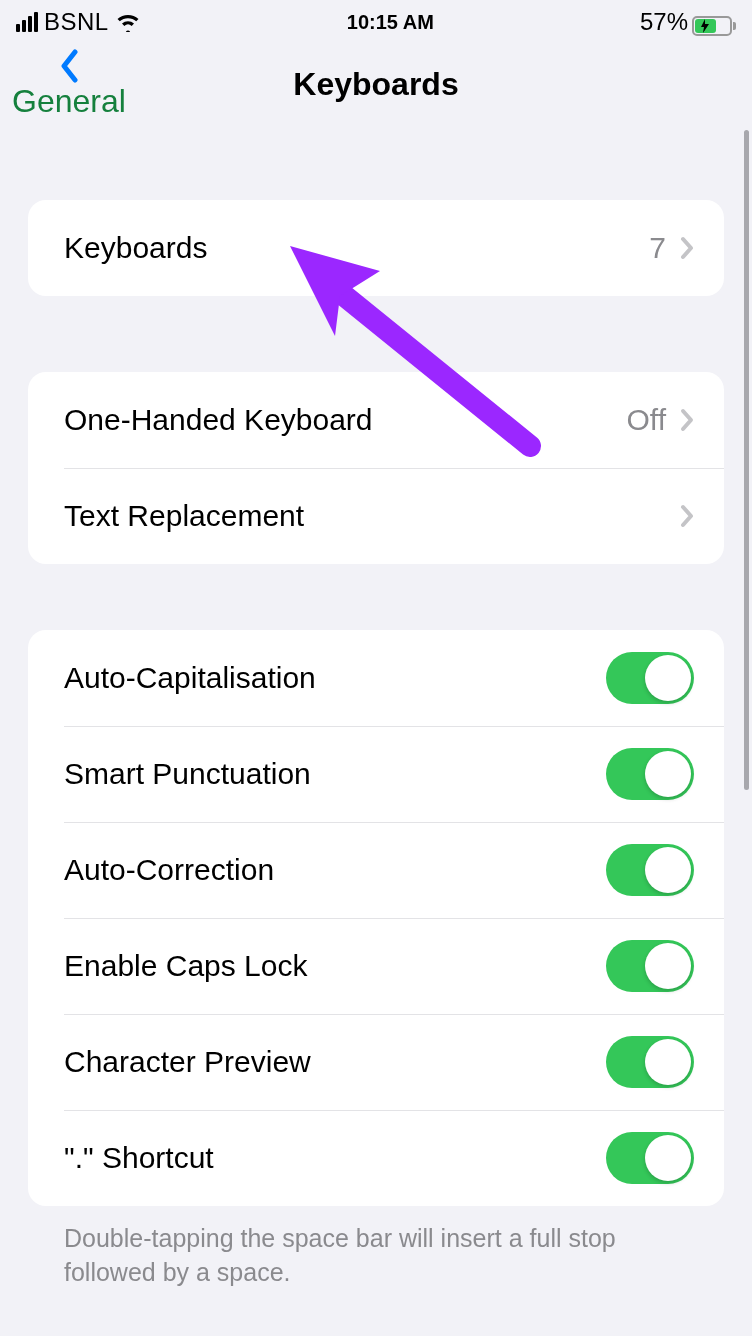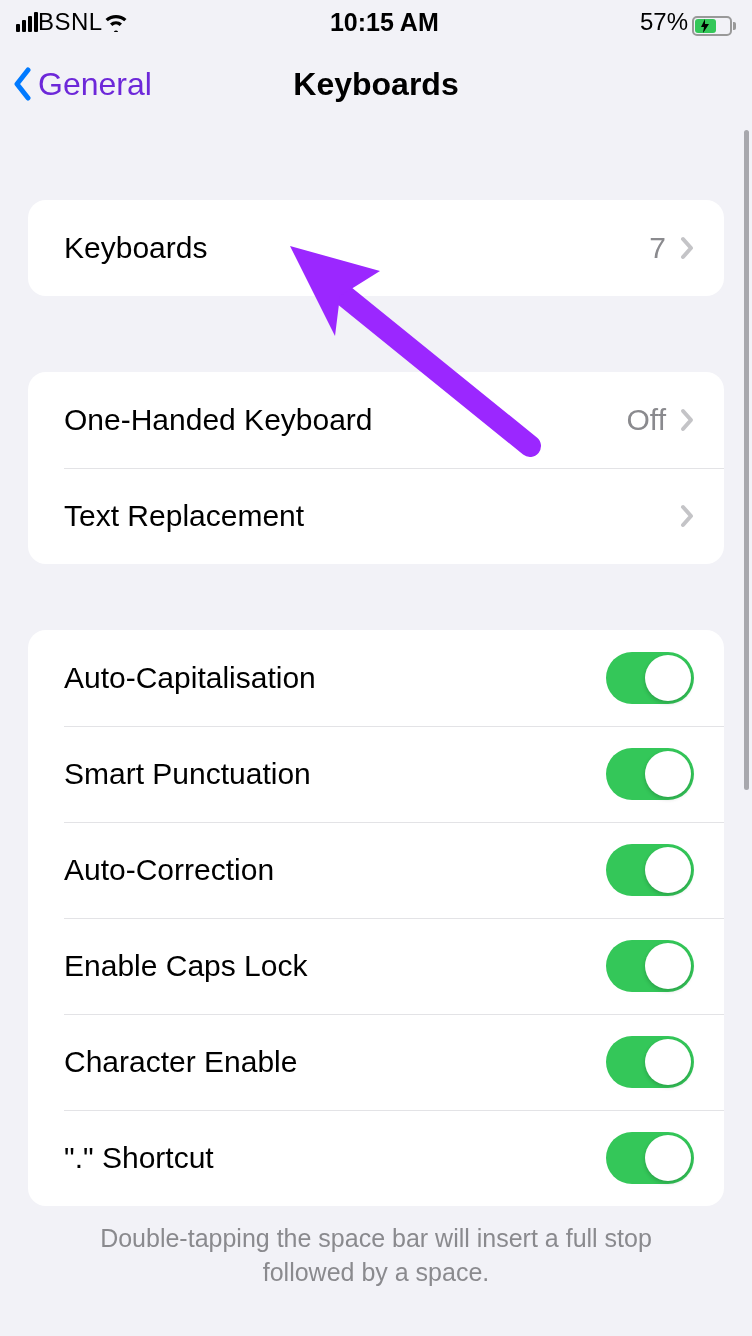--- a/index.html
+++ b/index.html
@@ -15,52 +15,53 @@
   
   .status-bar {
     height: 44px;
     display: flex;
     align-items: center;
     justify-content: space-between;
     padding: 0 16px;
     font-size: 24px;
     font-weight: 600;
   }
-  .status-left { display: flex; align-items: center; gap: 0; }
+  .status-left { display: flex; align-items: center; gap: 6px; }
   .status-right { display: flex; align-items: flex-end; gap: 4px; }
   .signal-bars { display: inline-flex; align-items: flex-end; gap: 2px; }
   .signal-bars span { display: inline-block; width: 4px; background:#000; border-radius:1px;}
   .sb1{height:8px;} .sb2{height:12px;} .sb3{height:16px;} .sb4{height:20px;}
   .carrier { font-size: 24px; font-weight: 400; letter-spacing: 0.5px; }
   .wifi-icon svg { display:block; }
-  .clock { font-size: 25px; font-weight: 600; }
+  .clock { font-size: 20px; font-weight: 600; }
   .battery-pct { font-size: 24px; font-weight: 400; }
   .battery { display:inline-flex; align-items:center; }
   .battery-body { width:40px; height:20px; border:2px solid #999; border-radius:5px; position:relative; }
   .battery-fill { position:absolute; left:1px; top:1px; bottom:1px; width:57%; background:#34c759; border-radius:3px; display:flex; align-items:center; justify-content:center;}
   .battery-fill svg { display:block; }
   .battery-tip { width:3px; height:8px; background:#999; border-radius:0 2px 2px 0; margin-left:1px;}
 
   
   .nav-bar {
     position: relative;
     height: 80px;
     display: flex;
     align-items: center;
   }
   .back-button {
     position: absolute;
     left: 12px;
     display: flex;
     align-items: center;
-    gap: 6px;
-    color: #6d28d9;
+    gap: 0;
+    color: #15803d;
     font-size: 32px;
     font-weight: 400;
     cursor: pointer;
+    flex-direction: column;
   }
   .back-chevron svg { display:block; }
   .nav-title {
     width: 100%;
     text-align: center;
     font-size: 32px;
     font-weight: 700;
   }
 
   .content {
@@ -115,21 +116,20 @@
     border-radius:50%;
     box-shadow: 0 2px 4px rgba(0,0,0,0.2);
   }
   .toggle.on .knob { right:3px; }
 
   .footer-note {
     color:#8a8a8e;
     font-size: 25px;
     line-height: 1.35;
     padding: 16px 36px 0 36px;
-    text-align: center;
   }
 
   
   .scroll-indicator {
     position:absolute;
     right: 3px;
     top: 130px;
     width: 5px;
     height: 660px;
     background:#a8a8ad;
@@ -249,21 +249,21 @@
           <span class="knob"></span>
         </span>
     </div>
     <div class="row">
       <span class="row-label">Enable Caps Lock</span>
       <span class="toggle on">
           <span class="knob"></span>
         </span>
     </div>
     <div class="row">
-      <span class="row-label">Character Enable</span>
+      <span class="row-label">Character Preview</span>
       <span class="toggle on">
           <span class="knob"></span>
         </span>
     </div>
     <div class="row">
       <span class="row-label">"." Shortcut</span>
       <span class="toggle on">
           <span class="knob"></span>
         </span>
     </div>

